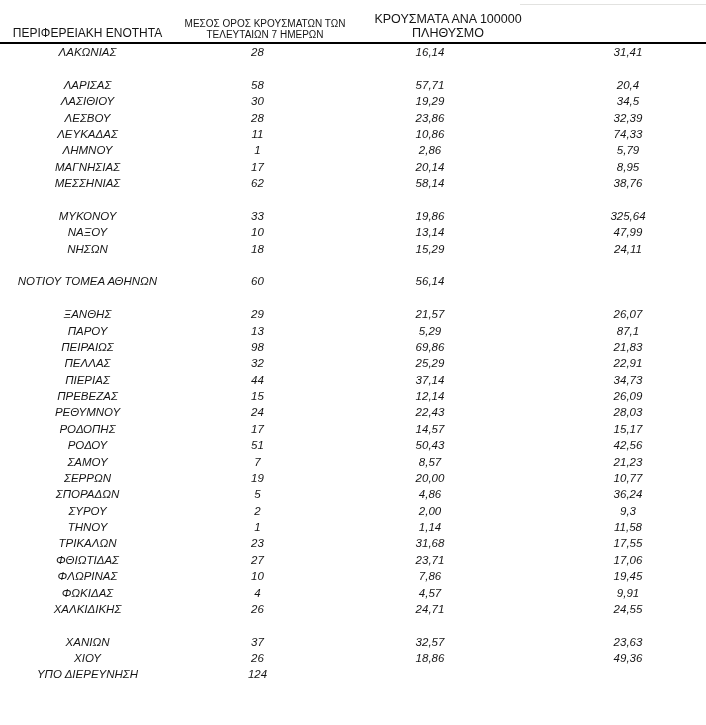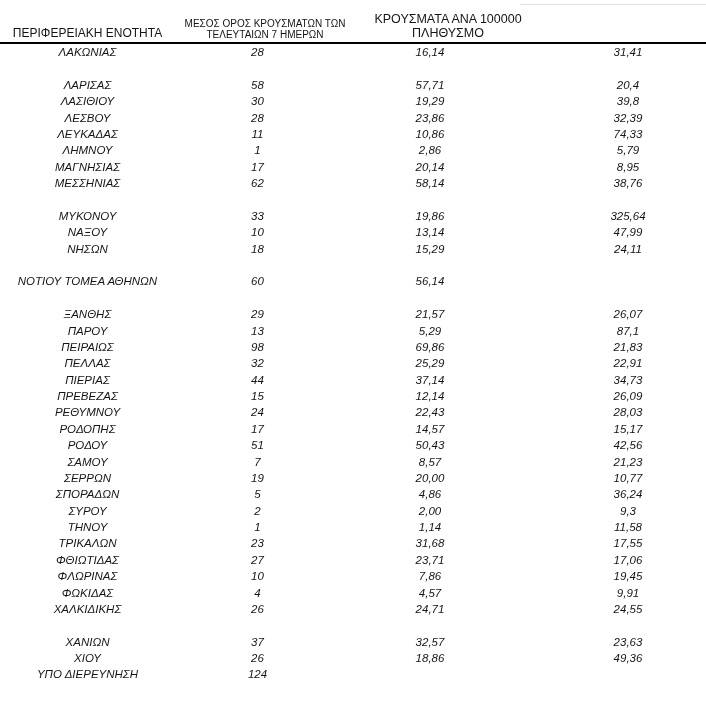--- a/index.html
+++ b/index.html
@@ -104,21 +104,21 @@
         <div class="row">
           <div class="cell col1">ΛΑΡΙΣΑΣ</div>
           <div class="cell col2">58</div>
           <div class="cell col3">57,71</div>
           <div class="cell col4">20,4</div>
         </div>
         <div class="row">
           <div class="cell col1">ΛΑΣΙΘΙΟΥ</div>
           <div class="cell col2">30</div>
           <div class="cell col3">19,29</div>
-          <div class="cell col4">39,8</div>
+          <div class="cell col4">34,5</div>
         </div>
         <div class="row">
           <div class="cell col1">ΛΕΣΒΟΥ</div>
           <div class="cell col2">28</div>
           <div class="cell col3">23,86</div>
           <div class="cell col4">32,39</div>
         </div>
         <div class="row">
           <div class="cell col1">ΛΕΥΚΑΔΑΣ</div>
           <div class="cell col2">11</div>

